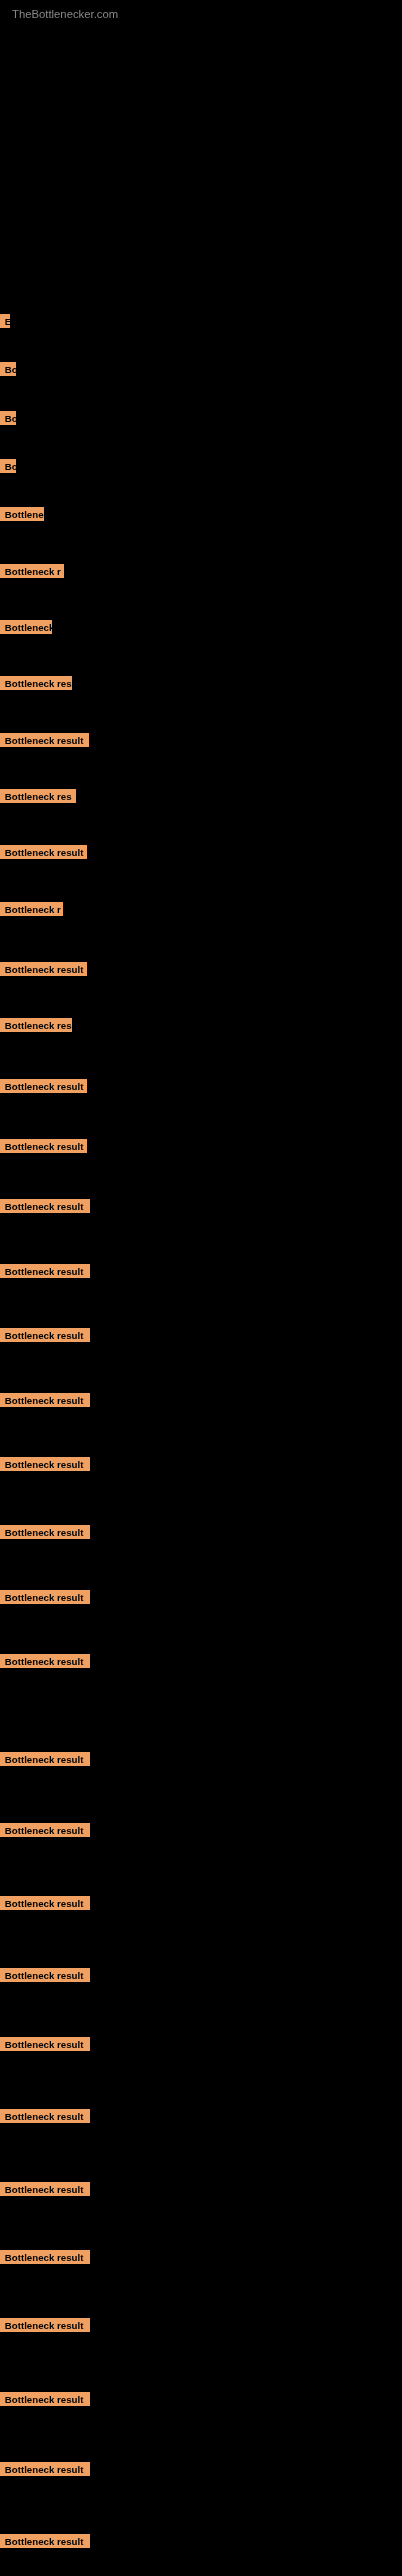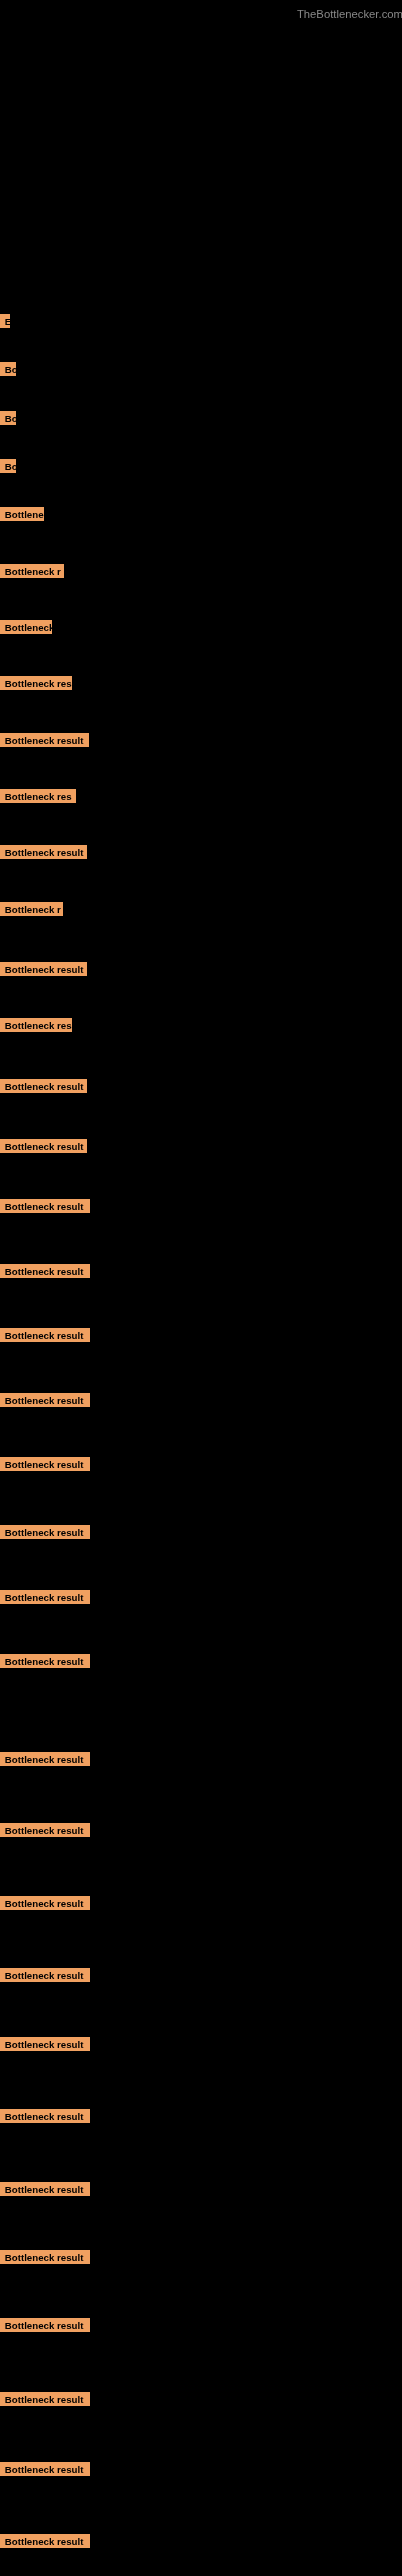--- a/index.html
+++ b/index.html
@@ -8,25 +8,25 @@
       width: 403px;
       min-height: 2576px;
       font-family: Arial, sans-serif;
       position: relative;
       overflow-x: hidden;
     }
 
     .site-title {
       color: #888;
       font-size: 11.3px;
-      text-align: right;
+      text-align: left;
       padding: 6.4px 0 3.2px;
       position: absolute;
       top: 1.6px;
-      left: 0;
+      left: 12px;
       right: 0;
     }
 
     .bar-container {
       position: absolute;
       left: 0;
     }
 
     .bar-label {
       background-color: #f0a060;

